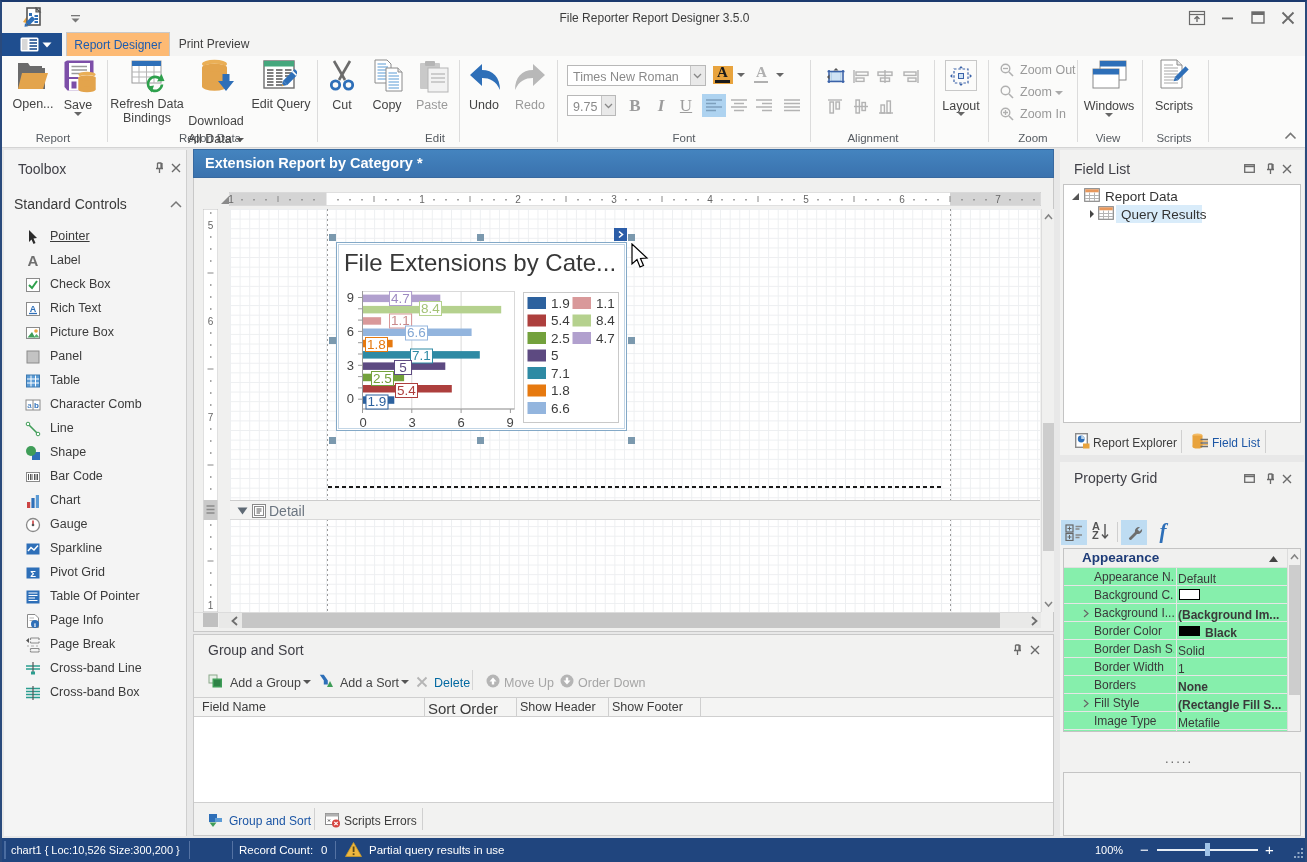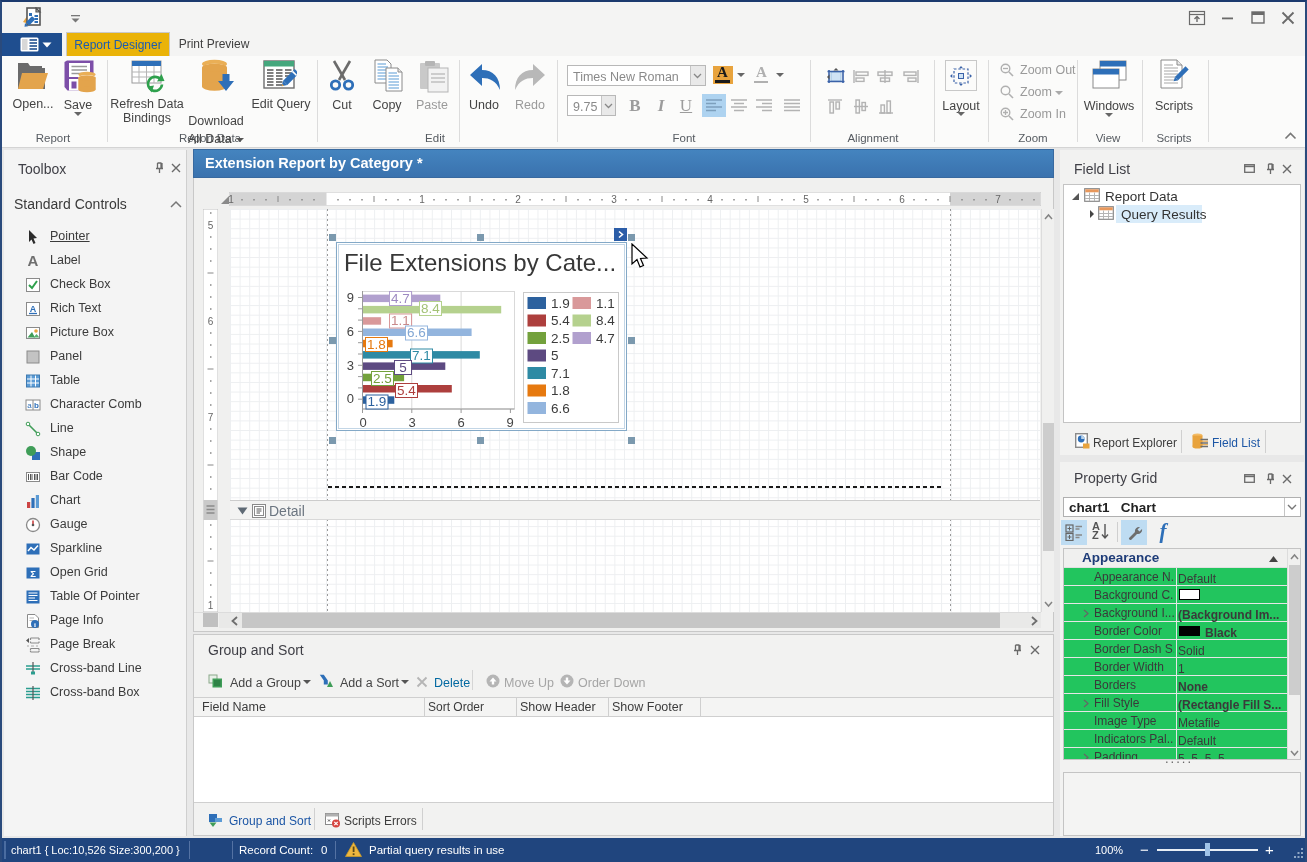--- a/index.html
+++ b/index.html
@@ -7,21 +7,21 @@
 body { font-family:"Liberation Sans", sans-serif; position:relative; background:#e8e8e8; }
 .abs { position:absolute; }
 
 #winborder { position:absolute; inset:0; border:2px solid #2a4a7c; border-top:2px solid #1b3a6e; border-bottom:none; pointer-events:none; z-index:99; }
 #titlebar { position:absolute; left:1px; top:2px; width:1305px; height:30px; background:#f4f4f3; }
 #title { position:absolute; left:0; top:9px; width:1307px; text-align:center; font-size:12px; color:#3c3c3c; }
 .winbtn { position:absolute; top:6px; width:20px; height:20px; color:#6a6a6a; }
 #tabrow { position:absolute; left:1px; top:32px; width:1305px; height:24px; background:#f4f4f3; }
 #appbtn { position:absolute; left:2px; top:33px; width:60px; height:23px; background:#1f4e8f; }
 .rtab { position:absolute; top:32px; height:24px; font-size:12px; line-height:24px; text-align:center; }
-#tab1 { left:66px; width:104px; background:#eab308; color:#1c5cb0; border:1px solid #c9c9c9; border-bottom:none; }
+#tab1 { left:66px; width:104px; background:#fdba74; color:#1c5cb0; border:1px solid #c9c9c9; border-bottom:none; }
 #tab2 { left:172px; width:84px; color:#3f3f3f; }
 #ribbon { position:absolute; left:1px; top:56px; width:1305px; height:92px; background:#fbfbfa; border-bottom:1px solid #d4d4d4; }
 .rsep { position:absolute; top:60px; height:82px; width:1px; background:#dcdcdc; }
 .rcap { position:absolute; top:132px; font-size:11.5px; color:#565b61; text-align:center; }
 .rlbl { position:absolute; font-size:12.5px; color:#444; text-align:center; }
 .rlbl.dis { color:#9a9a9a; }
 .care { display:inline-block; width:0; height:0; border-left:4px solid transparent; border-right:4px solid transparent; border-top:4px solid #666; vertical-align:middle; }
 
 .panel-title { font-size:14px; color:#3f3f46; }
 #toolbox { position:absolute; left:4px; top:150px; width:183px; height:686px; background:#f4f4f4; border-right:1px solid #cfcfcf; }
@@ -40,20 +40,21 @@
 #statusbar { position:absolute; left:0px; top:838px; width:1307px; height:24px; background:#20457e; color:#fff; font-size:12px; }
 .ssep { position:absolute; top:3px; height:18px; width:1px; background:#5472a3; }
 .pgrow { left:0; width:223px; height:18px; border-bottom:1px solid #e6e6e6; font-size:12px; color:#3a3a3a; }
 .pgn { position:absolute; left:30px; top:2px; width:80px; overflow:hidden; white-space:nowrap; }
 .pgv { position:absolute; left:114px; top:4px; white-space:nowrap; }
 .pga { position:absolute; left:19px; top:5px; }
 </style>
 </head>
 <body>
 <div id="titlebar">
+  <div id="title">File Reporter Report Designer 3.5.0</div>
   <svg class="abs" style="left:21px;top:5px" width="24" height="23" viewBox="0 0 24 23">
     <path d="M1 15 L8 5 L10 18 Z" fill="#e8a33d"></path>
     <rect x="5" y="1" width="13" height="17" fill="#fff" stroke="#555" stroke-width="1.6"></rect>
     <path d="M14 1 L18 5 L14 5 Z" fill="#aaa" stroke="#555" stroke-width="1.2"></path>
     <rect x="12.5" y="8" width="3.5" height="2" fill="#2e6fb8"></rect>
     <rect x="12.5" y="11" width="3.5" height="2" fill="#2e6fb8"></rect>
     <rect x="12.5" y="14" width="3.5" height="2" fill="#2e6fb8"></rect>
     <rect x="7" y="6" width="3" height="3" fill="#2e6fb8"></rect>
     <g transform="rotate(45 8 14)">
         <rect x="6" y="9" width="4.5" height="9" rx="1" fill="#2e6fb8"></rect>
@@ -514,21 +515,21 @@
         <rect x="1.5" y="2.5" width="13" height="11" fill="#2e6fb8"></rect>
         <path d="M3 10 L6 6.5 L9 9 L13 4.5" fill="none" stroke="#fff" stroke-width="1.5"></path>
       </svg>
       <span>Sparkline</span>
     </div>
   <div class="tbitem" style="top:411px">
       <svg width="16" height="16" viewBox="0 0 16 16">
         <rect x="1.5" y="2.5" width="13" height="11" fill="#2e6fb8"></rect>
         <text x="8" y="11.5" font-size="9.5" font-weight="bold" fill="#fff" text-anchor="middle" font-family="Liberation Sans">Σ</text>
       </svg>
-      <span>Open Grid</span>
+      <span>Pivot Grid</span>
     </div>
   <div class="tbitem" style="top:435px">
       <svg width="16" height="16" viewBox="0 0 16 16">
         <rect x="1.5" y="1.5" width="13" height="13" fill="#2e6fb8"></rect>
         <g stroke="#fff" stroke-width="1.2">
           <path d="M3.5 4 H12.5 M3.5 6.5 H12.5 M3.5 9 H10 M3.5 11.5 H12.5"></path>
         </g>
       </svg>
       <span>Table Of Pointer</span>
     </div>
@@ -889,21 +890,21 @@
   </svg>
 <span class="abs" style="left:504px;top:676px;font-size:12.5px;color:#a5a5a5">Move Up</span>
 <svg class="abs" style="left:560px;top:674px" width="14" height="14" viewBox="0 0 14 14">
     <circle cx="7" cy="7" r="6.5" fill="#b5b5b5"></circle>
     <path d="M7 10.5 L3.5 6.5 L5.8 6.5 L5.8 3.5 L8.2 3.5 L8.2 6.5 L10.5 6.5 Z" fill="#fff"></path>
   </svg>
 <span class="abs" style="left:578px;top:676px;font-size:12.5px;color:#a5a5a5">Order Down</span>
 
 <div class="abs" style="left:194px;top:697px;width:859px;height:20px;background:#f4f4f3;border:1px solid #cfcfcf;border-left:none;border-right:none">
   <span class="abs" style="left:8px;top:2px;font-size:12.5px;color:#3c3c3c">Field Name</span>
-  <span class="abs" style="left:234px;top:2px;font-size:12px;color:#3c3c3c">Sort Order</span>
+  <span class="abs" style="left:234px;top:2px;font-size:15px;color:#3c3c3c">Sort Order</span>
   <span class="abs" style="left:326px;top:2px;font-size:12.5px;color:#3c3c3c">Show Header</span>
   <span class="abs" style="left:418px;top:2px;font-size:12.5px;color:#3c3c3c">Show Footer</span>
   <div class="abs" style="left:230px;top:0;width:1px;height:19px;background:#cfcfcf"></div>
   <div class="abs" style="left:322px;top:0;width:1px;height:19px;background:#cfcfcf"></div>
   <div class="abs" style="left:414px;top:0;width:1px;height:19px;background:#cfcfcf"></div>
   <div class="abs" style="left:506px;top:0;width:1px;height:19px;background:#cfcfcf"></div>
 </div>
 <div class="abs" style="left:194px;top:717px;width:859px;height:86px;background:#fff;border-bottom:1px solid #cfcfcf"></div>
 
 <svg class="abs" style="left:208px;top:813px" width="15" height="15" viewBox="0 0 15 15">
@@ -992,27 +993,20 @@
     </svg>
   <svg class="abs" style="left:205px;top:11px" width="11" height="12" viewBox="0 0 11 12">
       <g stroke="#6a6a6a" stroke-width="1.3" fill="none">
         <path d="M3.5 1 H7.5 M3.5 1 V6 M7.5 1 V6 M2 6.5 H9 M5.5 6.5 V11"></path>
         <path d="M7.5 1 V6" stroke-width="2.2"></path>
       </g>
     </svg>
   <svg class="abs" style="left:222px;top:12px" width="10" height="10" viewBox="0 0 10 10">
       <path d="M1 1 L9 9 M9 1 L1 9" stroke="#6a6a6a" stroke-width="1.4"></path>
     </svg>
-  <div class="abs" style="left:3px;top:35px;width:238px;height:20px;background:#fff;border:1px solid #b0b0b0">
-    <span class="abs" style="left:5px;top:2px;font-size:13.5px;font-weight:bold;color:#222">chart1&nbsp;&nbsp;&nbsp;Chart</span>
-    <div class="abs" style="right:0;top:0;width:16px;height:18px;border-left:1px solid #c5c5c5"></div>
-    <svg class="abs" style="right:3px;top:6px" width="10" height="7" viewBox="0 0 10 7">
-        <path d="M1 1 L5 5 L9 1" fill="none" stroke="#777" stroke-width="1.4"></path>
-      </svg>
-  </div>
   <div class="abs" style="left:1px;top:58px;width:26px;height:25px;background:#bedcf2"></div>
   <svg class="abs" style="left:5px;top:62px" width="18" height="17" viewBox="0 0 18 17">
       <g fill="none" stroke="#666" stroke-width="1.2">
         <rect x="1" y="1" width="7" height="7"></rect>
         <rect x="1" y="9.5" width="7" height="7"></rect>
       </g>
       <path d="M2.5 4.5 H6.5 M4.5 2.5 V6.5 M2.5 13 H6.5 M4.5 11 V15" stroke="#666"></path>
       <g stroke="#888" stroke-width="1.3">
         <path d="M10.5 2.5 H17 M10.5 5 H14.5 M10.5 11 H17 M10.5 13.5 H14.5"></path>
       </g>
@@ -1020,21 +1014,21 @@
   <div class="abs" style="left:32px;top:60px;font-size:11px;font-weight:bold;color:#555;line-height:9px">A<br>Z</div>
   <svg class="abs" style="left:41px;top:62px" width="8" height="16" viewBox="0 0 8 16">
       <path d="M4 0 V13 M1 10.5 L4 14 L7 10.5" fill="none" stroke="#555" stroke-width="1.4"></path>
     </svg>
   <div class="abs" style="left:57px;top:60px;width:1px;height:20px;background:#cfcfcf"></div>
   <div class="abs" style="left:61px;top:58px;width:26px;height:25px;background:#bedcf2"></div>
   <svg class="abs" style="left:65px;top:62px" width="18" height="18" viewBox="0 0 18 18">
       <path d="M5 13 L11 7 A4.2 4.2 0 0 1 16 2 L13.5 4.5 L15.5 6.5 L18 4 A4.2 4.2 0 0 1 13 9 L7 15 A1.6 1.6 0 0 1 5 13 Z" fill="#6e6e6e" transform="translate(-1,1)"></path>
     </svg>
   <div class="abs" style="left:93px;top:57px;width:20px;height:24px;font-family:'Liberation Serif',serif;font-style:italic;font-weight:bold;font-size:21px;color:#2e6fb8;text-align:center">f</div>
-  <div class="abs" style="left:3px;top:86px;width:238px;height:212px;background:#22c55e;border:1px solid #c4c4c4;overflow:hidden">
+  <div class="abs" style="left:3px;top:86px;width:238px;height:184px;background:#86efac;border:1px solid #c4c4c4;overflow:hidden">
     <div class="abs" style="left:0;top:0;width:236px;height:19px;background:#f0f0ef;border-bottom:1px solid #e0e0e0">
       <span class="abs" style="left:18px;top:1px;font-size:13.5px;font-weight:bold;color:#1e3c78">Appearance</span>
       <svg class="abs" style="left:205px;top:7px" width="9" height="6" viewBox="0 0 9 6">
           <path d="M4.5 0 L9 6 L0 6 Z" fill="#444"></path>
         </svg>
     </div>
     <div class="abs" style="left:112px;top:19px;width:1px;height:193px;background:#e6e6e6"></div>
     <div class="abs pgrow" style="top:19px">
         <span class="pgn">Appearance N..</span>
         <span class="pgv">Default</span>

